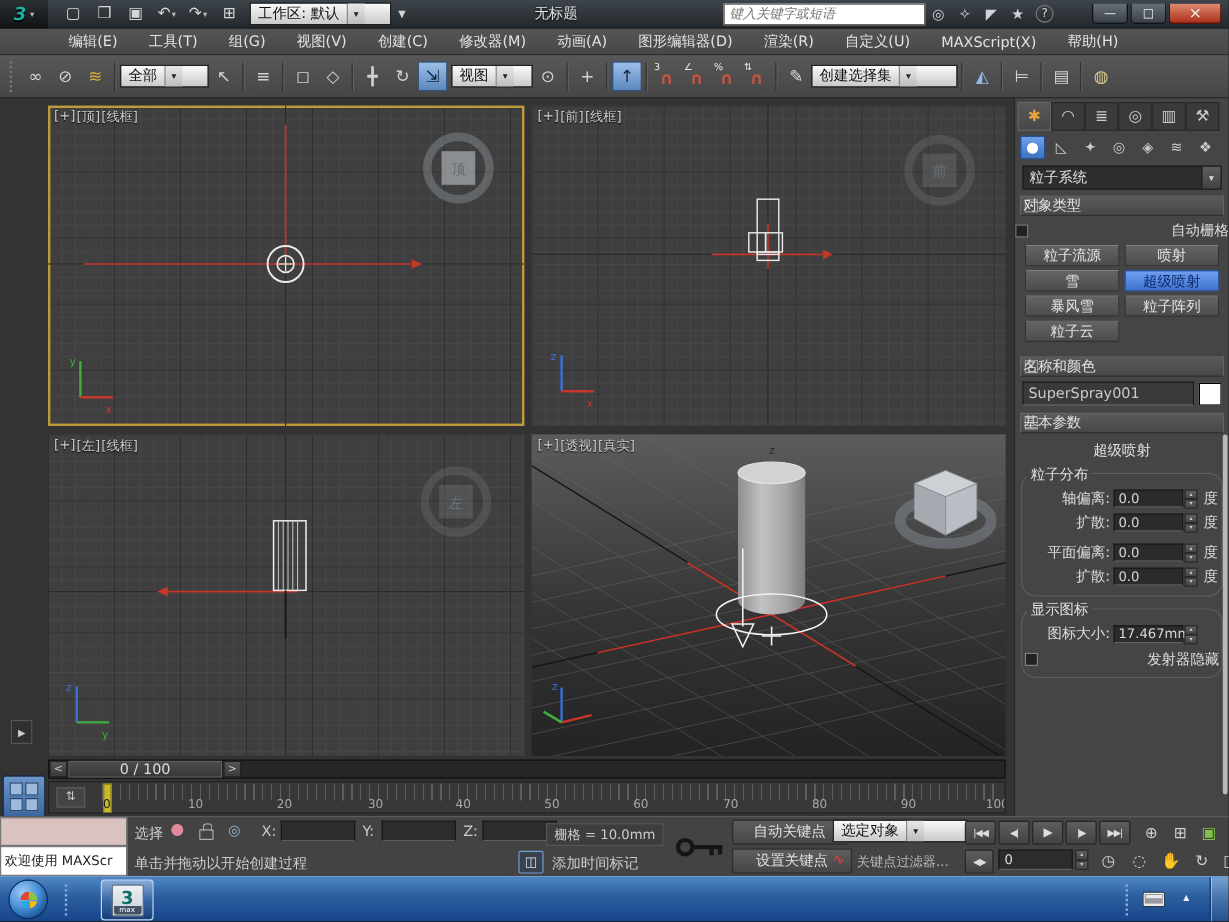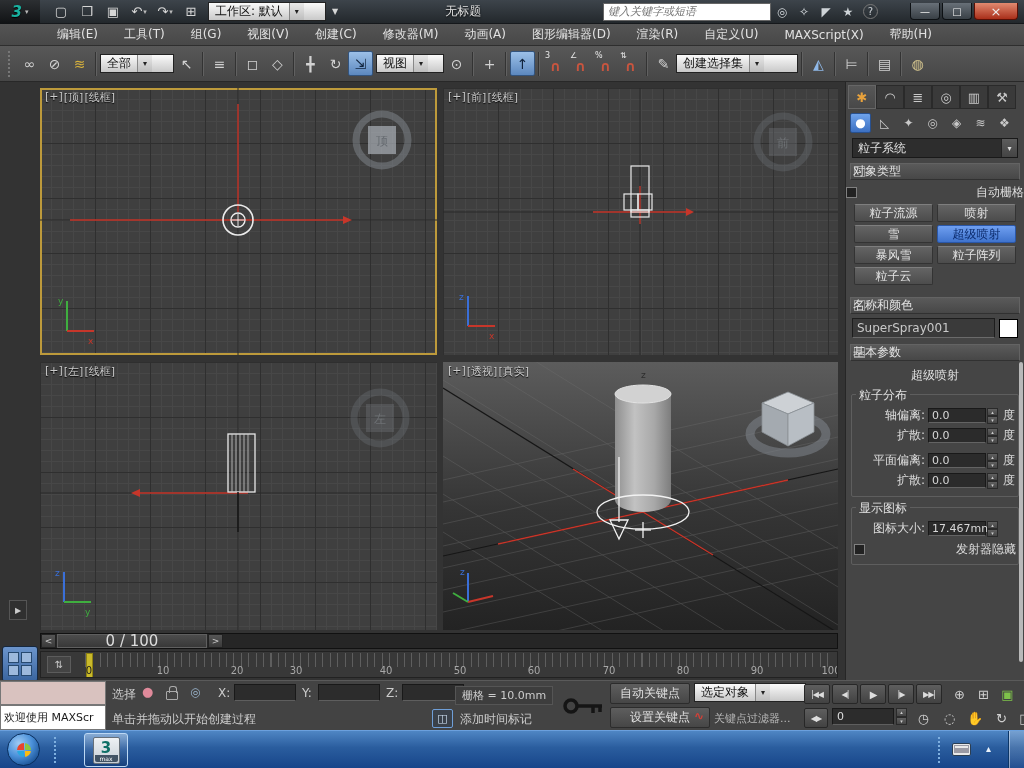--- a/index.html
+++ b/index.html
@@ -65,37 +65,37 @@
 .btngrid{display:grid;grid-template-columns:1fr 1fr;gap:3px 4px;margin:3px 8px 12px}
 .btn{height:18px;display:flex;align-items:center;justify-content:center;background:linear-gradient(#646464,#4c4c4c);
  border:1px solid #333;border-top-color:#7e7e7e;border-radius:2px;font-size:12px;color:#e3e3e3;white-space:nowrap}
 .btn.act{background:linear-gradient(#6f9ff0,#3f73cd);color:#0b2a6b;border-color:#2a57a8}
 .chk{display:flex;align-items:center;gap:4px;margin:4px 0 2px;justify-content:space-between;font-size:12px}
 .box{width:11px;height:11px;background:#222;border:1px solid #808080}
 .namerow{display:flex;align-items:center;margin:4px 6px 6px}
 .nfield{flex:1;height:20px;background:#3a3a3a;border:1px solid #1d1d1d;border-bottom-color:#6a6a6a;color:#c9c9c9;display:flex;align-items:center;padding:0 4px;font-size:12px}
 .swatch{width:19px;height:19px;background:#fff;border:1px solid #000;margin-left:4px}
 .subtitle{text-align:center;margin-top:6px;font-size:12px;color:#e2e2e2}
-.grp{border:1px solid #5e5e5e;border-radius:2px;margin:10px 5px 4px;padding:9px 2px 4px;position:relative}
+.grp{border:1px solid #5e5e5e;border-radius:12px;margin:10px 5px 4px;padding:9px 2px 4px;position:relative}
 .gt{position:absolute;top:-8px;left:4px;background:#454545;padding:0 3px;font-size:12px;color:#e0e0e0}
 .srow{display:flex;align-items:center;margin:3px 1px}
 .slab{flex:0 0 70px;text-align:right;margin-right:3px;font-size:12px;white-space:nowrap}
 .sfield{width:58px;height:15px;background:#2b2b2b;border:1px solid #191919;border-bottom-color:#636363;color:#d8d8d8;font-size:11px;display:flex;align-items:center;padding:0 3px}
 .spin{width:11px;height:15px;display:flex;flex-direction:column;margin-left:1px}
 .spin i{flex:1;background:linear-gradient(#606060,#454545);border:1px solid #2a2a2a;font-size:5px;color:#ccc;display:flex;align-items:center;justify-content:center;font-style:normal}
 .unit{margin-left:5px;font-size:12px}
 .radiogrid{display:grid;grid-template-columns:1fr 1fr;gap:4px 0;margin:2px 12px 4px}
 .ritem{display:flex;align-items:center;gap:5px;font-size:12px}
 .radio{width:11px;height:11px;border-radius:50%;background:#262626;border:1px solid #8a8a8a;position:relative;flex:0 0 11px}
 .radio.sel::after{content:"";position:absolute;inset:2px;border-radius:50%;background:#e6e6e6}
 .pscroll{position:absolute;right:1px;top:280px;width:4px;height:300px;background:#b9b9b9;border-radius:2px}
 
 .tslider{position:absolute;left:40px;top:633px;width:798px;height:16px;background:#262626;border:1px solid #111;display:flex;align-items:center}
 .tsbtn{width:15px;height:14px;background:linear-gradient(#555,#3a3a3a);border:1px solid #222;color:#ccc;font-size:9px;display:flex;align-items:center;justify-content:center}
-.tshandle{width:150px;height:14px;background:linear-gradient(#4c4c4c,#383838);border:1px solid #5f5f5f;color:#ddd;font-size:15px;display:flex;align-items:center;justify-content:center;margin:0 1px}
+.tshandle{width:128px;height:14px;background:linear-gradient(#4c4c4c,#383838);border:1px solid #5f5f5f;color:#ddd;font-size:12px;display:flex;align-items:center;justify-content:center;margin:0 1px}
 .trackbar{position:absolute;left:40px;top:651px;width:798px;height:27px;background:#383838;border:1px solid #222;overflow:hidden}
 .ticks{position:absolute;left:44px;right:4px;top:1px;height:14px;
  background-image:repeating-linear-gradient(90deg,#5e5e5e 0 1px,transparent 1px 7.42px)}
 .tnum{position:absolute;top:13px;transform:translateX(-50%);font-size:10px;color:#a8a8a8}
 .tnum.onmarker{color:#1c1c1c;z-index:2}
 .marker{position:absolute;left:45px;top:1px;width:7px;height:25px;background:#c9b92b;border:1px solid #8f8313}
 .tvmini{position:absolute;left:6px;top:4px;width:24px;height:17px;border:1px solid #5c5c5c;background:#444;color:#ccc;font-size:10px;display:flex;align-items:center;justify-content:center}
 .layoutbtn{position:absolute;left:2px;top:646px;width:36px;height:36px;border:1px solid #16283f;border-radius:3px;
  background:linear-gradient(#6c95cc,#3a659f);display:grid;grid-template-columns:1fr 1fr;gap:2px;padding:5px}
 .layoutbtn i{background:#9db9dc;border:1px solid #27496f}
@@ -621,21 +621,21 @@
 
   <div class="trackbar">
     <span class="tvmini">
         <span>⇅</span>
       </span>
     <div class="ticks"></div>
     <div class="marker"></div>
     <span class="tnum onmarker" style="left:48px">0</span>
     <span class="tnum" style="left:122px">10</span>
     <span class="tnum" style="left:196px">20</span>
-    <span class="tnum" style="left:255px">30</span>
+    <span class="tnum" style="left:272px">30</span>
     <span class="tnum" style="left:345px">40</span>
     <span class="tnum" style="left:419px">50</span>
     <span class="tnum" style="left:493px">60</span>
     <span class="tnum" style="left:568px">70</span>
     <span class="tnum" style="left:642px">80</span>
     <span class="tnum" style="left:716px">90</span>
     <span class="tnum" style="left:790px">100</span>
   </div>
 
   <div class="layoutbtn">
@@ -669,21 +669,21 @@
       </span>
     <span class="slabel" style="left:460px;top:30px">添加时间标记</span>
 
     <svg class="abs" style="left:562px;top:11px" width="42" height="28">
       <circle cx="9" cy="14" r="6" fill="none" stroke="#151515" stroke-width="3.5"></circle>
       <line x1="15" y1="14" x2="40" y2="14" stroke="#151515" stroke-width="3.5"></line>
       <line x1="31" y1="14" x2="31" y2="21" stroke="#151515" stroke-width="3.5"></line>
       <line x1="38" y1="14" x2="38" y2="20" stroke="#151515" stroke-width="3.5"></line>
     </svg>
 
-    <span class="sbtn" style="left:610px;top:2px;width:80px">自动关键点</span>
+    <span class="sbtn" style="left:610px;top:2px;width:96px">自动关键点</span>
     <span class="sbtn" style="left:610px;top:26px;width:100px">设置关键点</span>
 
     <div class="ddl abs" style="left:694px;top:2px;width:112px">
       <span class="txt">选定对象</span>
       <span class="dda">▾</span>
     </div>
     <span class="abs" style="left:694px;top:28px;color:#d04038;font-weight:bold">∿</span>
     <span class="slabel" style="left:714px;top:30px;color:#b8b8b8;font-size:11px">关键点过滤器...</span>
 
     <span class="pbtn" style="left:804px;top:3px">|◀◀</span>

